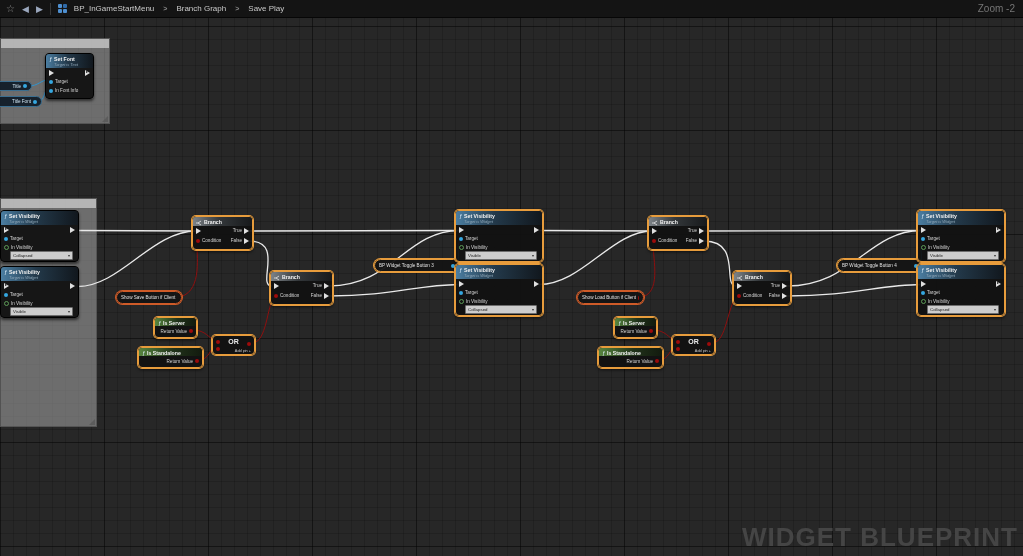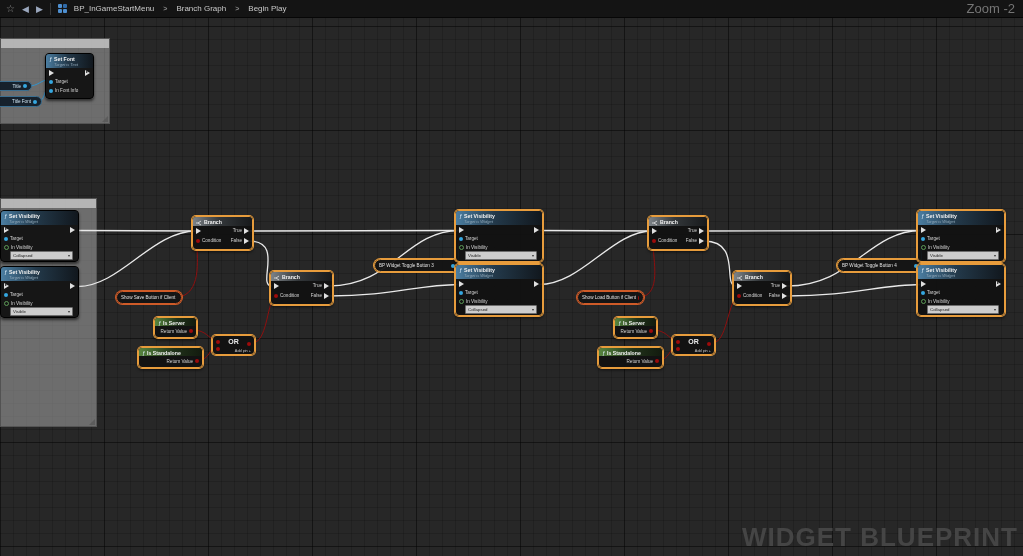--- a/index.html
+++ b/index.html
@@ -11,21 +11,21 @@
     border-bottom:1px solid #060606;display:flex;align-items:center;gap:7px;padding:0 6px;
     box-sizing:border-box;color:#bdbdbd;}
   .tb-ic{font-size:9px;line-height:18px;color:#9aa7bd;cursor:pointer;}
   .tb-star{color:#8a8a8a;font-size:10px;}
   .tb-sep{width:1px;height:12px;background:#383838;}
   .bp-ic{width:9px;height:9px;display:grid;grid-template-columns:4px 4px;grid-template-rows:4px 4px;gap:1px;}
   .bp-ic i{background:#4e8fd0;border-radius:1px;}
   .bp-ic i:nth-child(2){background:#2f6aa8;}
   .crumb{font-size:8px;color:#c9c9c9;}
   .crumb-sep{font-size:7px;color:#8a8a8a;font-weight:bold;margin:0 2px;}
-  .zoom-label{margin-left:auto;font-size:13px;color:#757575;padding-right:2px;}
+  .zoom-label{margin-left:auto;font-size:10px;color:#757575;padding-right:2px;}
 
   
   .canvas{position:absolute;left:0;top:18px;width:1023px;height:538px;overflow:hidden;
     background-color:#272727;
     background-image:
       linear-gradient(rgba(0,0,0,.38) 1px,transparent 1px),
       linear-gradient(90deg,rgba(0,0,0,.38) 1px,transparent 1px),
       linear-gradient(rgba(0,0,0,.16) 1px,transparent 1px),
       linear-gradient(90deg,rgba(0,0,0,.16) 1px,transparent 1px);
     background-size:104px 104px,104px 104px,13px 13px,13px 13px;
@@ -102,21 +102,21 @@
     <span class="bp-ic">
         <i></i>
         <i></i>
         <i></i>
         <i></i>
       </span>
     <span class="crumb">BP_InGameStartMenu</span>
     <span class="crumb-sep">&gt;</span>
     <span class="crumb">Branch Graph</span>
     <span class="crumb-sep">&gt;</span>
-    <span class="crumb">Begin Play</span>
+    <span class="crumb">Save Play</span>
     <span class="zoom-label">Zoom -2</span>
   </div>
 
   <div class="canvas">
 
     <div class="comment" style="left:0;top:20px;width:108px;height:84px">
         <div class="chead"></div>
       </div>
     <div class="comment" style="left:0;top:180px;width:95px;height:227px">
         <div class="chead"></div>

